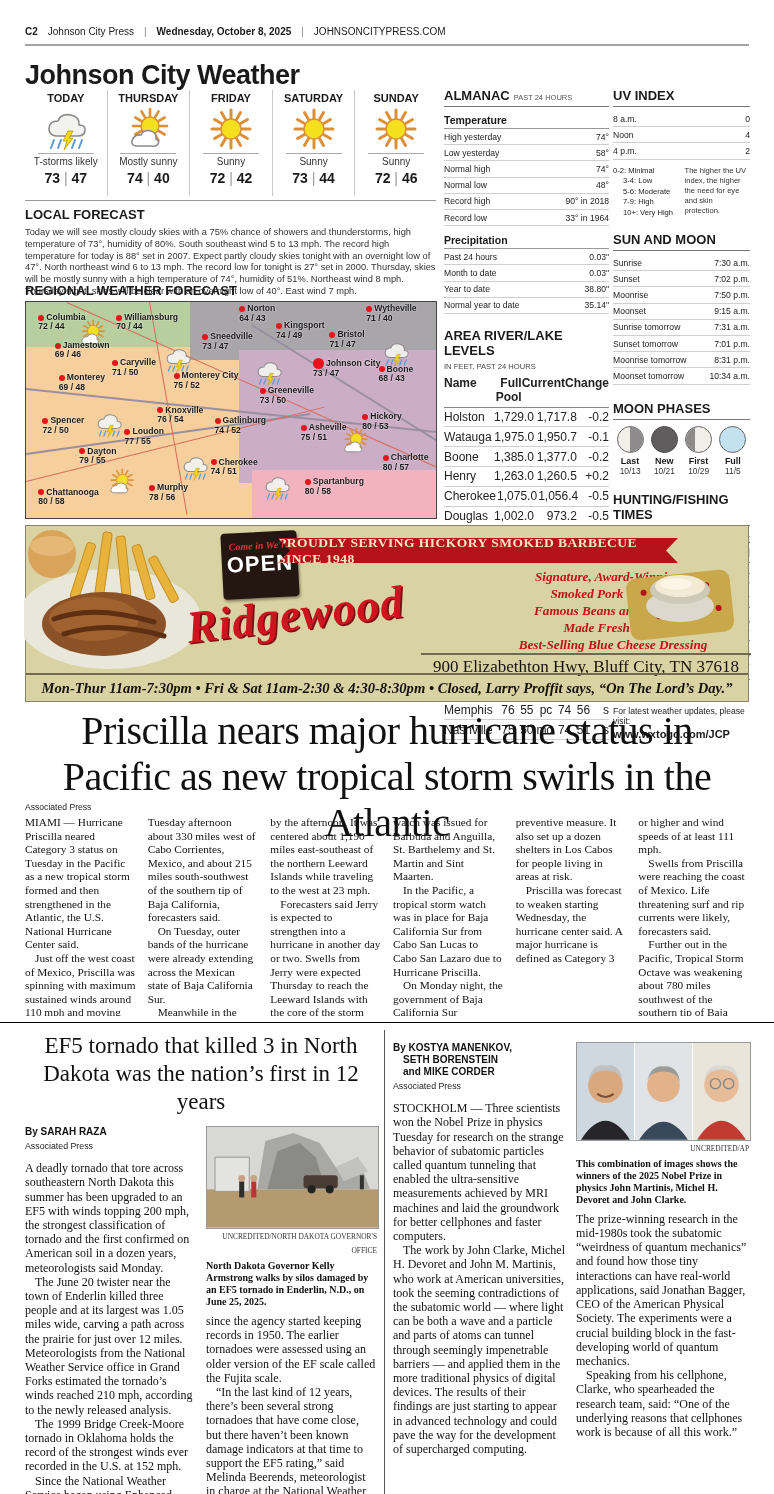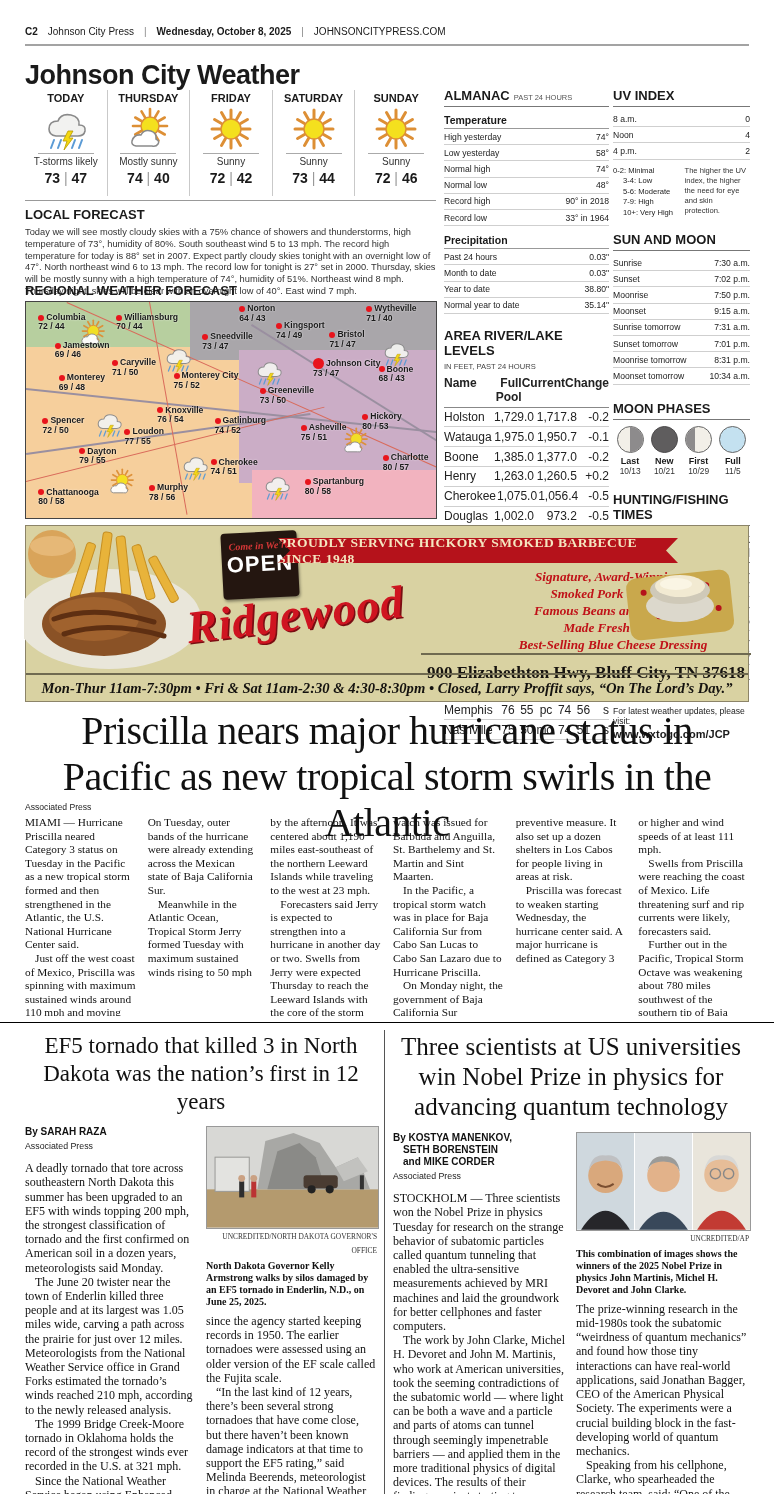--- a/index.html
+++ b/index.html
@@ -84,22 +84,22 @@
   .open-sign .open{color:#fff;font-weight:bold;font-size:22px;letter-spacing:1px;font-family:"Liberation Sans",sans-serif;}
   .brand-script{position:absolute;left:160px;top:62px;font-family:"Liberation Serif",serif;font-style:italic;
                 font-weight:bold;font-size:46px;color:#cf1420;transform:rotate(-7deg);
                 text-shadow:1.5px 1.5px 0 #7a0d12;letter-spacing:1px;}
   .brand-block{position:absolute;left:282px;top:98px;font-family:"Liberation Serif",serif;font-weight:bold;
                font-size:37px;color:#151310;letter-spacing:2px;}
   .ad-tags{position:absolute;left:452px;top:42px;width:260px;text-align:center;
            font-family:"Liberation Serif",serif;font-style:italic;font-weight:bold;
            font-size:13.2px;line-height:17px;color:#c01218;}
   .ad-address{position:absolute;left:395px;top:127px;width:330px;text-align:center;
-              font-family:"Liberation Serif",serif;font-weight:bold;font-size:17px;color:#161310;
-              border-top:2px solid #6f6a50;padding-top:8px;}
+              font-family:"Liberation Serif",serif;font-weight:normal;font-size:17px;color:#161310;
+              border-top:2px solid #6f6a50;padding-top:2px;}
   .ad-hours{position:absolute;left:0;right:0;bottom:0;height:26px;border-top:2px solid #6f6a50;
             display:flex;align-items:center;justify-content:center;font-family:"Liberation Serif",serif;
             font-weight:bold;font-style:italic;font-size:14.6px;color:#14120f;}
   .ad-food{position:absolute;left:-2px;top:-2px;width:195px;height:150px;}
   .ad-bowl{position:absolute;right:8px;top:18px;width:120px;height:100px;}
   .hurr-head{top:708px;left:25px;width:724px;text-align:center;font-family:"Liberation Serif",serif;
              font-size:40px;line-height:46px;letter-spacing:-0.5px;color:#111;}
   .hurr-byline{top:802px;left:25px;font-size:8.6px;color:#222;}
   .hurr-cols{top:816px;left:25px;width:724px;display:flex;gap:12px;height:200px;overflow:hidden;}
   .hurr-cols .col{flex:1;font-family:"Liberation Serif",serif;font-size:11.3px;line-height:13.6px;color:#111;}
@@ -884,20 +884,21 @@
 
 <div class="abs hurr-head">Priscilla nears major hurricane status in Pacific as new tropical storm swirls in the Atlantic</div>
 <div class="abs hurr-byline">Associated Press</div>
 <div class="abs hurr-cols">
 
 <div class="col">
       <p class="para">MIAMI — Hurricane Priscilla neared Category 3 status on Tuesday in the Pacific as a new tropical storm formed and then strengthened in the Atlantic, the U.S. National Hurricane Center said.</p>
       <p class="para">Just off the west coast of Mexico, Priscilla was spinning with maximum sustained winds around 110 mph and moving west-northwest at 9 mph. It was centered</p>
     </div>
     <div class="col">
+      <p class="para">Tuesday afternoon about 330 miles west of Cabo Corrientes, Mexico, and about 215 miles south-southwest of the southern tip of Baja California, forecasters said.</p>
       <p class="para">On Tuesday, outer bands of the hurricane were already extending across the Mexican state of Baja California Sur.</p>
       <p class="para">Meanwhile in the Atlantic Ocean, Tropical Storm Jerry formed Tuesday with maximum sustained winds rising to 50 mph</p>
     </div>
     <div class="col">
       <p class="para">by the afternoon. It was centered about 1,190 miles east-southeast of the northern Leeward Islands while traveling to the west at 23 mph.</p>
       <p class="para">Forecasters said Jerry is expected to strengthen into a hurricane in another day or two. Swells from Jerry were expected Thursday to reach the Leeward Islands with the core of the storm moving near or north of the northern Leeward Islands late Thursday and Friday.</p>
     </div>
     <div class="col">
       <p class="para">watch was issued for Barbuda and Anguilla, St. Barthelemy and St. Martin and Sint Maarten.</p>
       <p class="para">In the Pacific, a tropical storm watch was in place for Baja California Sur from Cabo San Lucas to Cabo San Lazaro due to Hurricane Priscilla.</p>
@@ -919,21 +920,21 @@
 
 <div class="art tornado">
   <div class="art-head">EF5 tornado that killed 3 in North Dakota was the nation’s first in 12 years</div>
   <div class="art-cols">
     <div class="acol">
       <div class="byline-b" style="font-family:'Liberation Sans',sans-serif;">By SARAH RAZA</div>
       <div class="byline-org" style="font-family:'Liberation Sans',sans-serif;margin-bottom:8px;">Associated Press</div>
       <div>
           <p class="para">A deadly tornado that tore across southeastern North Dakota this summer has been upgraded to an EF5 with winds topping 200 mph, the strongest classification of tornado and the first confirmed on American soil in a dozen years, meteorologists said Monday.</p>
           <p class="para">The June 20 twister near the town of Enderlin killed three people and at its largest was 1.05 miles wide, carving a path across the prairie for just over 12 miles. Meteorologists from the National Weather Service office in Grand Forks estimated the tornado’s winds reached 210 mph, according to the newly released analysis.</p>
-          <p class="para">The 1999 Bridge Creek-Moore tornado in Oklahoma holds the record of the strongest winds ever recorded in the U.S. at 321 mph.</p>
+          <p class="para">The 1999 Bridge Creek-Moore tornado in Oklahoma holds the record of the strongest winds ever recorded in the U.S. at 152 mph.</p>
           <p class="para">Since the National Weather Service began using Enhanced Fujita scale in 2007, there have been 10 tornadoes categorized as EF5. The 12-year gap between top-of-the-scale ratings is the longest</p>
         </div>
     </div>
     <div class="acol">
       <svg class="photo" viewBox="0 0 170 100">
         <rect width="170" height="100" fill="#d8d8d5"></rect>
         <rect y="62" width="170" height="38" fill="#b49a6e"></rect>
         <rect x="8" y="30" width="34" height="34" fill="#e3e3e0" stroke="#9a9a97"></rect>
         <path d="M50 62 L58 14 L86 6 L112 16 L128 40 L150 30 L162 62 Z" fill="#a8a8a5"></path>
         <path d="M60 62 L70 24 L92 16 L108 30 L118 62 Z" fill="#8a8a87"></path>
@@ -955,21 +956,20 @@
       <div class="caption">North Dakota Governor Kelly Armstrong walks by silos damaged by an EF5 tornado in Enderlin, N.D., on June 25, 2025.</div>
       <div>
           <p class="para">since the agency started keeping records in 1950. The earlier tornadoes were assessed using an older version of the EF scale called the Fujita scale.</p>
           <p class="para">“In the last kind of 12 years, there’s been several strong tornadoes that have come close, but there haven’t been known damage indicators at that time to support the EF5 rating,” said Melinda Beerends, meteorologist in charge at the National Weather Service in Grand Forks.</p>
         </div>
     </div>
   </div>
 </div>
 
 <div class="art nobel">
-  <div class="art-head">Three scientists at US universities win Nobel Prize in physics for advancing quantum technology</div>
   <div class="art-cols">
     <div class="acol">
       <div class="byline-b" style="font-family:'Liberation Sans',sans-serif;">
           <p class="para">By KOSTYA MANENKOV,</p>
           <p class="para">SETH BORENSTEIN</p>
           <p class="para">and MIKE CORDER</p>
         </div>
       <div class="byline-org" style="font-family:'Liberation Sans',sans-serif;margin-bottom:8px;">Associated Press</div>
       <div>
           <p class="para">STOCKHOLM — Three scientists won the Nobel Prize in physics Tuesday for research on the strange behavior of subatomic particles called quantum tunneling that enabled the ultra-sensitive measurements achieved by MRI machines and laid the groundwork for better cellphones and faster computers.</p>

